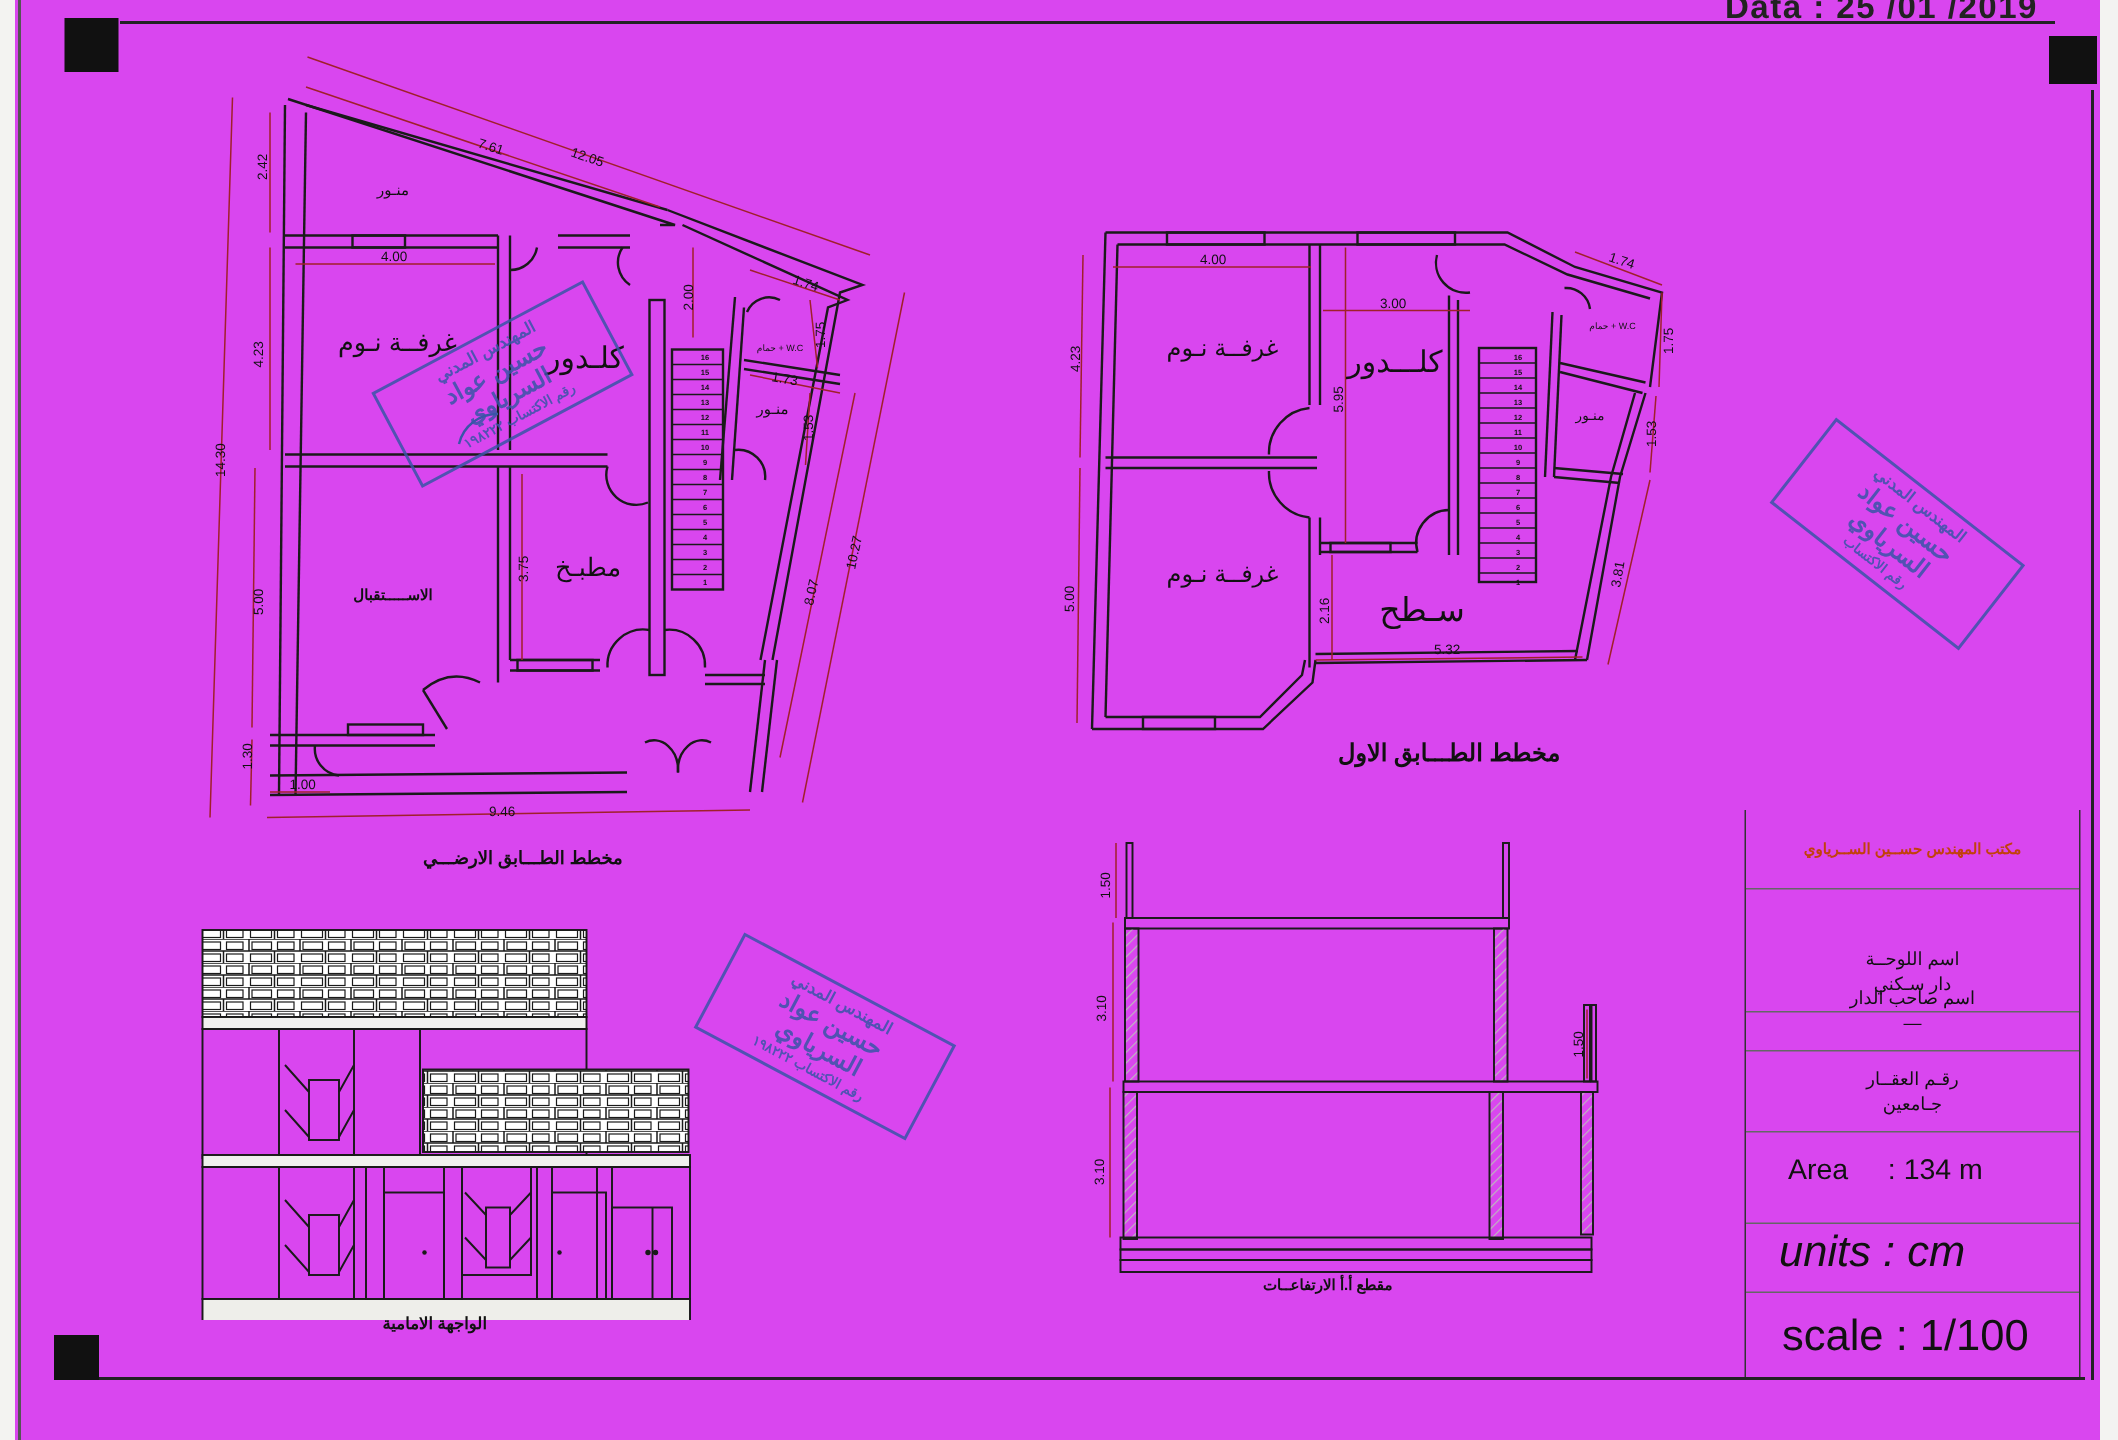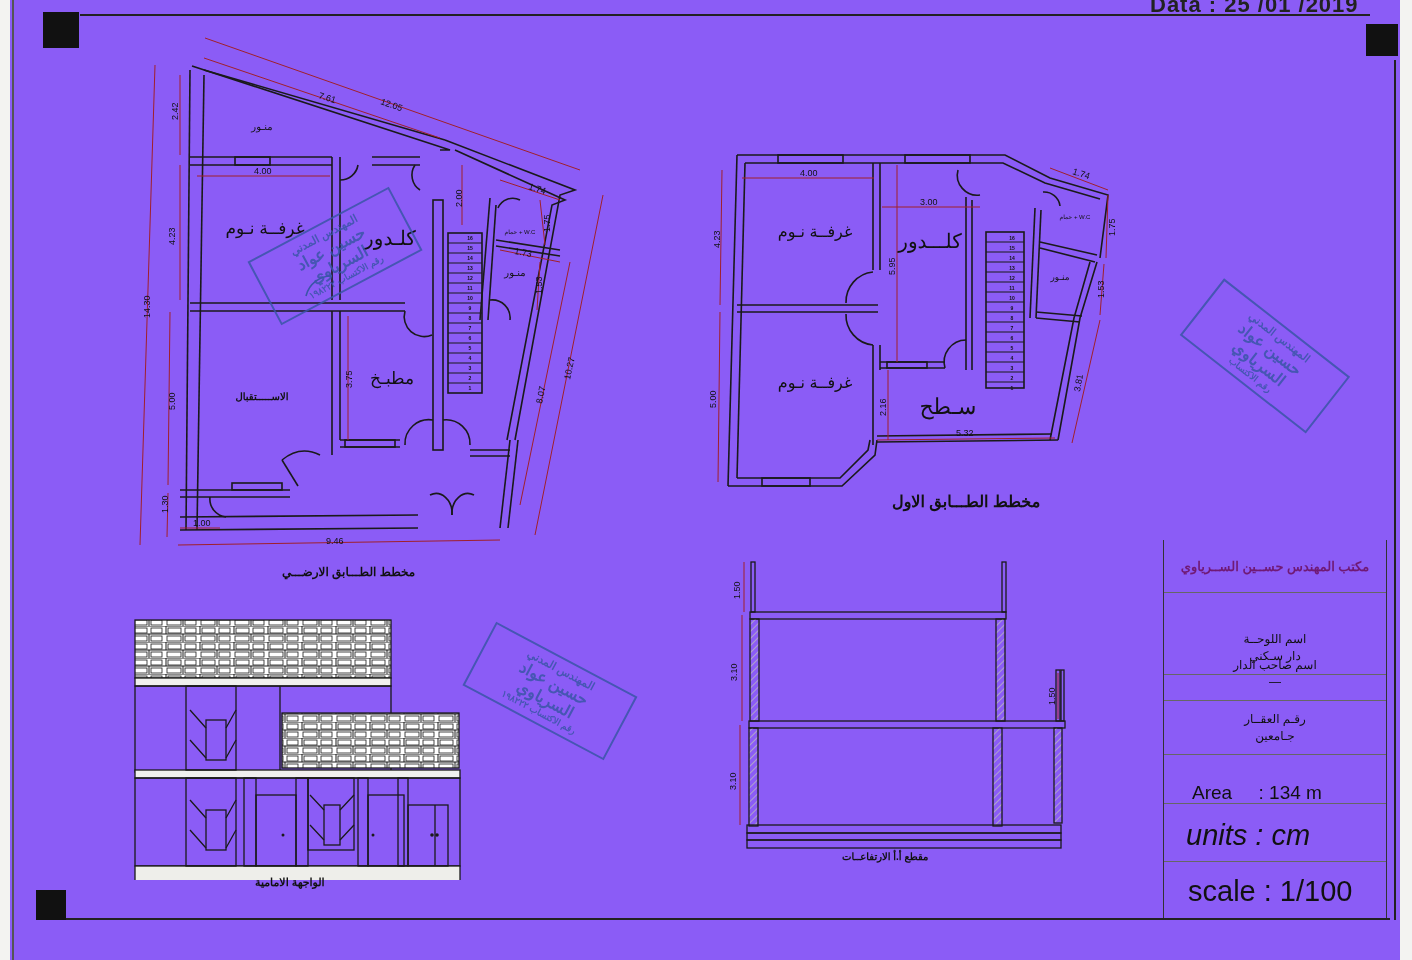--- a/index.html
+++ b/index.html
@@ -1,24 +1,24 @@
 <!DOCTYPE html>
 <html><head>
 <meta charset="utf-8">
 <style>
   html,body{margin:0;padding:0;}
   body{width:1412px;height:960px;background:#f3f3f1;position:relative;overflow:hidden;font-family:"Liberation Sans",sans-serif;color:#111;}
-  .sheet{position:absolute;left:10px;top:0;width:1390px;height:960px;background:#8b5cf6;}
+  .sheet{position:absolute;left:10px;top:0;width:1390px;height:960px;background:#d946ef;}
   .frame-line{position:absolute;background:#222;}
   .marker{position:absolute;background:#111;}
   .date{position:absolute;left:1140px;top:-8px;font-size:22px;font-weight:bold;color:#222;letter-spacing:1px;}
   svg text{font-family:"Liberation Sans",sans-serif;}
   .title-block{position:absolute;left:1163px;top:540px;width:222px;height:378px;border-left:1.5px solid #333;border-right:1.5px solid #333;}
   .tb-row{position:absolute;left:0;width:222px;border-bottom:1.5px solid #666;display:flex;align-items:center;justify-content:center;flex-direction:column;}
-  .tb-office{color:#701a75;font-size:13px;font-weight:bold;direction:rtl;}
+  .tb-office{color:#c2410c;font-size:10px;font-weight:bold;direction:rtl;}
   .tb-ar{font-size:12px;direction:rtl;line-height:17px;}
   .tb-area{font-size:19px;justify-content:flex-start;align-items:flex-start;padding-left:28px;box-sizing:border-box;}
   .tb-units{font-size:29px;align-items:flex-start;padding-left:22px;box-sizing:border-box;font-style:italic;}
   .tb-scale{font-size:29px;align-items:flex-start;padding-left:24px;box-sizing:border-box;}
   .caption{position:absolute;font-weight:bold;direction:rtl;}
   .stamp{position:absolute;border:2px solid #3a55a8;color:#3a55a8;font-weight:bold;text-align:center;direction:rtl;opacity:.85;line-height:1.15;padding:4px 8px;}
 </style>
 </head>
 <body>
 
@@ -399,21 +399,21 @@
     <div class="tb-ar">دار سـكني</div>
   </div>
   <div class="tb-row" style="top:162px;height:52px;">
     <div class="tb-ar">رقـم العقــار</div>
     <div class="tb-ar">جـامعين</div>
   </div>
   <div class="tb-row" style="top:108px;height:52px;">
     <div class="tb-ar">اسم صاحب الدار</div>
     <div class="tb-ar">—</div>
   </div>
-  <div class="tb-row tb-area" style="top:216px;height:48px;padding-top:26px;">
+  <div class="tb-row tb-area" style="top:216px;height:60px;padding-top:14px;">
     <div style="white-space:pre;">Area     : 134 m</div>
   </div>
   <div class="tb-row tb-units" style="top:270px;height:52px;justify-content:center;">
     <div>units : cm</div>
   </div>
   <div class="tb-row tb-scale" style="top:324px;height:54px;justify-content:center;border-bottom:none;">
     <div>scale : 1/100</div>
   </div>
 </div>
 

